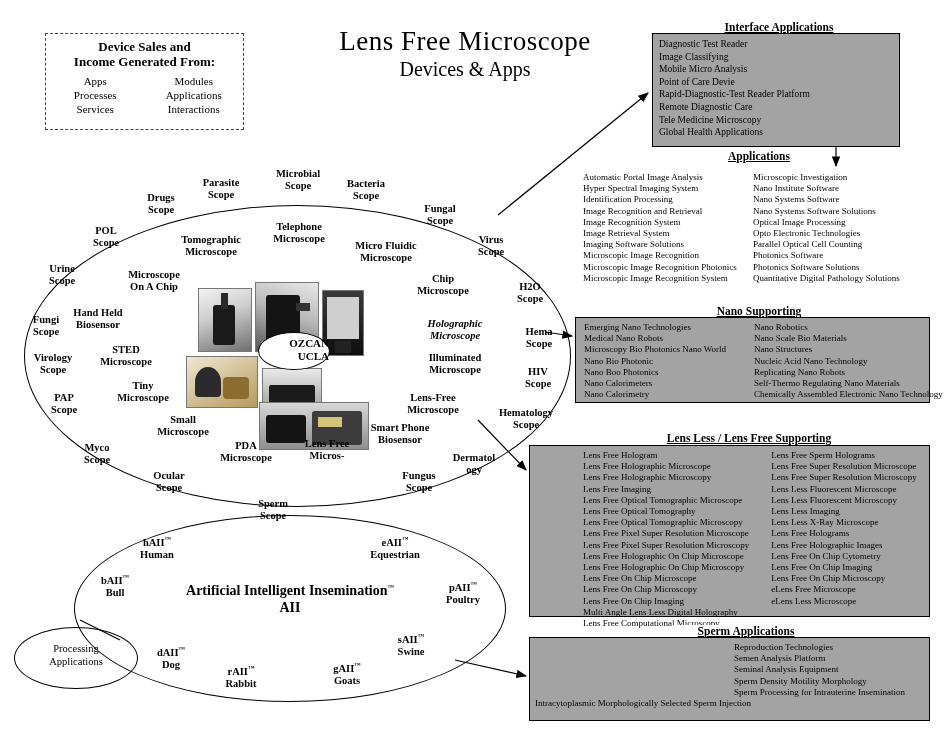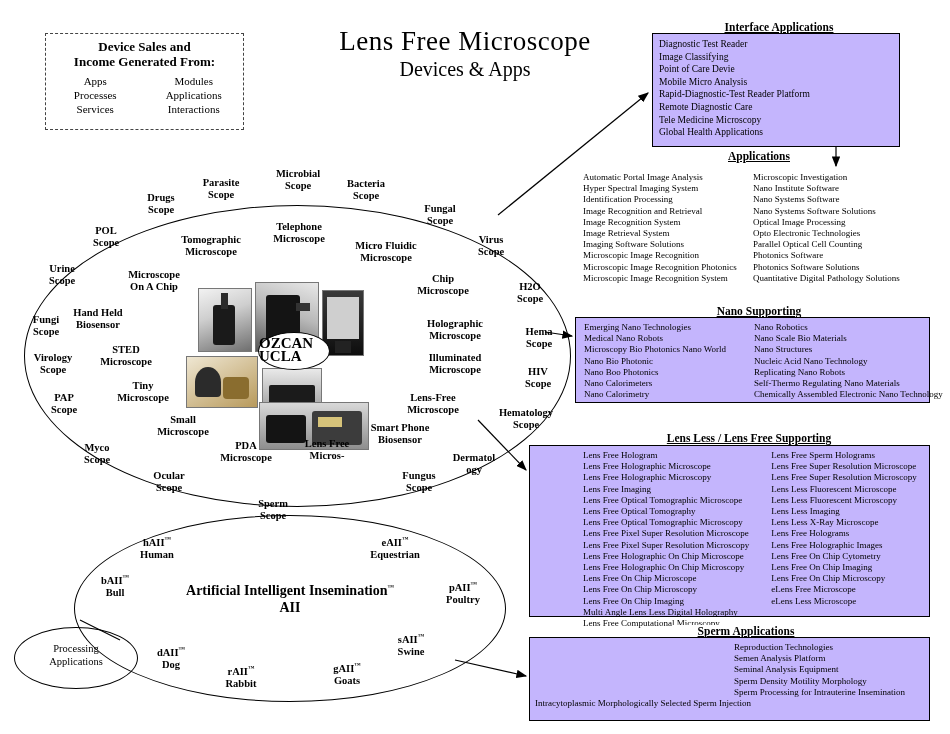--- a/index.html
+++ b/index.html
@@ -30,21 +30,21 @@
   #device-sales-box .hdr {
     text-align:center; font-weight:bold; font-size:13px; line-height:15px;
     margin-top:5px;
   }
   #device-sales-box .cols {
     display:flex; margin-top:5px; font-size:11px; line-height:14px;
   }
   #device-sales-box .cols > div { flex:1; text-align:center; }
 
   
-  .panel { border:1px solid #000; background:#c4b5fd; }
+  .panel { border:1px solid #000; background:#a3a3a3; }
   .panel-title {
     position:absolute; text-align:center; font-weight:bold;
     font-size:11.5px; text-decoration:underline; background:#fff;
     padding:0 4px;
   }
   .list { font-size:9px; line-height:11.2px; }
   .list .row { white-space:nowrap; }
   .twocol { display:flex;justify-content:flex-end; }
   .twocol > div { }
 
@@ -129,21 +129,21 @@
   #ph-pda { left:259px; top:402px; width:108px; height:46px;
      background:linear-gradient(180deg,#d8d8d8,#8e8e8e); }
   #ph-pda .blk1 { position:absolute; left:6px; top:12px; width:40px; height:28px;
      background:#141414; border-radius:3px; }
   #ph-pda .blk2 { position:absolute; left:52px; top:8px; width:50px; height:34px;
      background:#3c3c3c; border-radius:3px; }
   #ph-pda .blk2:after { content:""; position:absolute; left:6px; top:6px; width:24px; height:10px;
      background:#d6c37a; }
 
   
-  #ozcan-ellipse .t { text-align:left; font-size:15px; font-weight:bold; line-height:13px; padding-top:4px; }
+  #ozcan-ellipse .t { text-align:right; font-size:11px; font-weight:bold; line-height:13px; padding-top:4px; }
 
   
   #ai-title { left:150px; top:578px; width:280px; text-align:center;
     font-size:14px; font-weight:bold; line-height:17px; }
 
   .sup { font-size:6.5px; vertical-align:super; }
 
   #proc-ellipse .t { text-align:center; font-size:10.5px; line-height:13px; padding-top:14px; }
 
   svg.overlay { position:absolute; left:0; top:0; width:950px; height:734px; pointer-events:none; }
@@ -171,22 +171,22 @@
       <div>Interactions</div>
     </div>
   </div>
 </div>
 
 <div class="abs panel-title" id="interface-title">Interface Applications</div>
 <div class="abs panel" id="interface-panel">
   <div class="list">
     <div class="row">Diagnostic Test Reader</div>
     <div class="row">Image Classifying</div>
+    <div class="row">Mobile Micro Analysis</div>
     <div class="row">Point of Care Devie</div>
-    <div class="row">Mobile Micro Analysis</div>
     <div class="row">Rapid-Diagnostic-Test Reader Platform</div>
     <div class="row">Remote Diagnostic Care</div>
     <div class="row">Tele Medicine Microscopy</div>
     <div class="row">Global Health Applications</div>
   </div>
 </div>
 
 <div class="abs panel-title" id="applications-title">Applications</div>
 <div class="abs" id="applications-list">
   <div class="list twocol">
@@ -355,21 +355,21 @@
 <div class="abs lbl b" style="left:139px; top:470px; width:60px;">Ocular<br>Scope</div>
 <div class="abs lbl b" style="left:387px; top:470px; width:64px;">Fungus<br>Scope</div>
 <div class="abs lbl b" style="left:240px; top:498px; width:66px;">Sperm<br>Scope</div>
 
 <div class="abs lbl b" style="left:255px; top:221px; width:88px;">Telephone<br>Microscope</div>
 <div class="abs lbl b" style="left:163px; top:234px; width:96px;">Tomographic<br>Microscope</div>
 <div class="abs lbl b" style="left:338px; top:240px; width:96px;">Micro Fluidic<br>Microscope</div>
 <div class="abs lbl b" style="left:108px; top:269px; width:92px;">Microscope<br>On A Chip</div>
 <div class="abs lbl b" style="left:412px; top:273px; width:62px;">Chip<br>Microscope</div>
 <div class="abs lbl b" style="left:60px; top:307px; width:76px;">Hand Held<br>Biosensor</div>
-<div class="abs lbl b" style="left:412px; top:318px; width:86px;">Holographic<br>Microscope</div>
+<div class="abs lbl b" style="left:412px; top:318px; width:86px;font-style:italic;">Holographic<br>Microscope</div>
 <div class="abs lbl b" style="left:88px; top:344px; width:76px;">STED<br>Microscope</div>
 <div class="abs lbl b" style="left:412px; top:352px; width:86px;">Illuminated<br>Microscope</div>
 <div class="abs lbl b" style="left:110px; top:380px; width:66px;">Tiny<br>Microscope</div>
 <div class="abs lbl b" style="left:393px; top:392px; width:80px;">Lens-Free<br>Microscope</div>
 <div class="abs lbl b" style="left:140px; top:414px; width:86px;">Small<br>Microscope</div>
 <div class="abs lbl b" style="left:358px; top:422px; width:84px;">Smart Phone<br>Biosensor</div>
 <div class="abs lbl b" style="left:212px; top:440px; width:68px;">PDA<br>Microscope</div>
 <div class="abs lbl b" style="left:290px; top:438px; width:74px;">Lens Free<br>Micros-</div>
 
 <div class="abs" id="ai-title">

